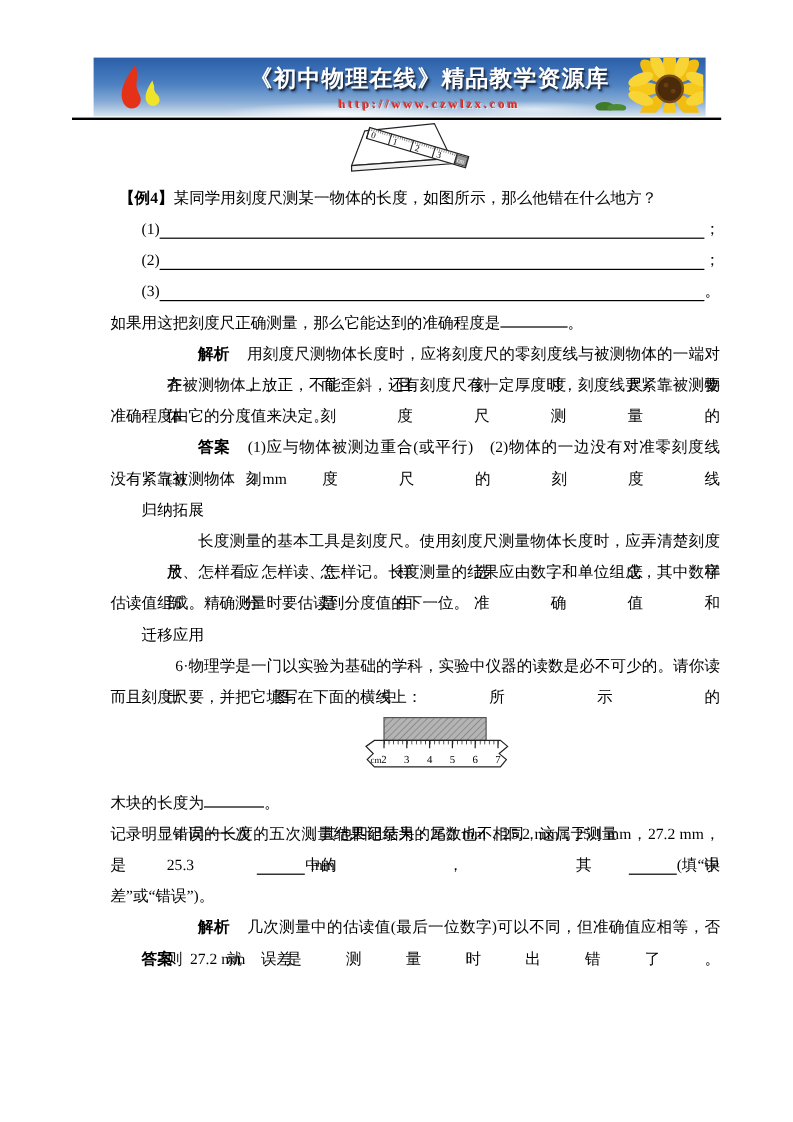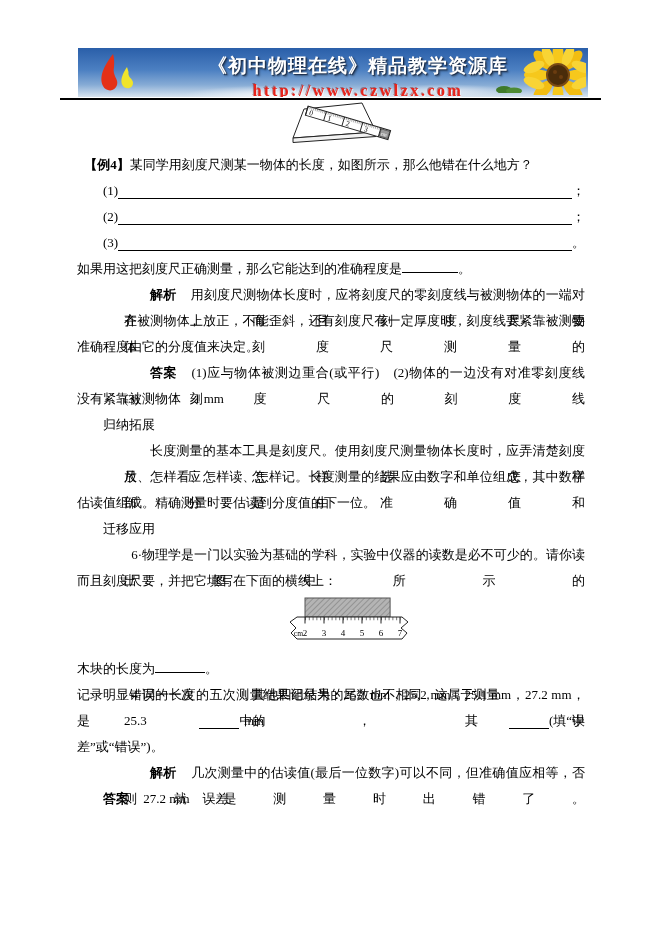--- a/index.html
+++ b/index.html
@@ -10,32 +10,32 @@
   .banner{position:absolute;left:78px;top:48px;width:510px;height:49px;overflow:hidden;
     background:
       radial-gradient(ellipse 140px 14px at 40% 96%, rgba(255,255,255,.85), rgba(255,255,255,0) 70%),
       radial-gradient(ellipse 90px 10px at 72% 88%, rgba(255,255,255,.6), rgba(255,255,255,0) 70%),
       linear-gradient(180deg,#2a5fa9 0%,#4c80c2 45%,#86abd5 75%,#d8e4ef 100%);}
   .banner-rule{position:absolute;left:60px;top:98px;width:541px;height:2px;background:#000;}
   .logo{position:absolute;left:18px;top:5px;}
   .btext{position:absolute;left:120px;top:5px;width:320px;text-align:center;}
   .btitle{font-size:19px;font-weight:bold;color:#fff;letter-spacing:1px;white-space:nowrap;
     text-shadow:1px 1px 1px #1a2a44,2px 2px 2px rgba(0,0,0,.35);}
-  .burl{font-size:16px;font-weight:bold;color:#e8231a;letter-spacing:2.5px;white-space:nowrap;margin-top:3px;
+  .burl{font-size:10px;font-weight:bold;color:#e8231a;letter-spacing:2.5px;white-space:nowrap;margin-top:3px;
     text-shadow:1px 1px 0 rgba(255,255,255,.55),-1px -1px 0 rgba(120,0,0,.4);}
   .sunflower{position:absolute;right:2px;bottom:-2px;}
   .grass{position:absolute;right:66px;bottom:0;}
 
   
   .fig1{position:absolute;left:283px;top:96px;}
   .figwrap{height:62px;position:relative;}
   .fig2{position:absolute;left:206px;top:0;}
 
   
-  .content{position:absolute;left:77px;top:152px;width:508px;font-size:13px;}
+  .content{position:absolute;left:92px;top:152px;width:508px;font-size:13px;}
   .ln{height:26px;line-height:26px;}
   .ind2{text-indent:2em;}
   .ind05{text-indent:.55em;}
   .just{text-align:justify;text-align-last:justify;margin-left:47px;}
   .lab{font-weight:bold;}
   .gap{display:inline-block;width:1.1em;}
   .row{display:flex;align-items:flex-end;}
   .row .pre{text-indent:0;}
   .fill{flex:1;border-bottom:1px solid #000;height:1px;margin-bottom:5px;}
   .fillg{border-bottom:1px solid #000;height:1px;margin-bottom:5px;flex:1;min-width:40px;max-width:62px;}

